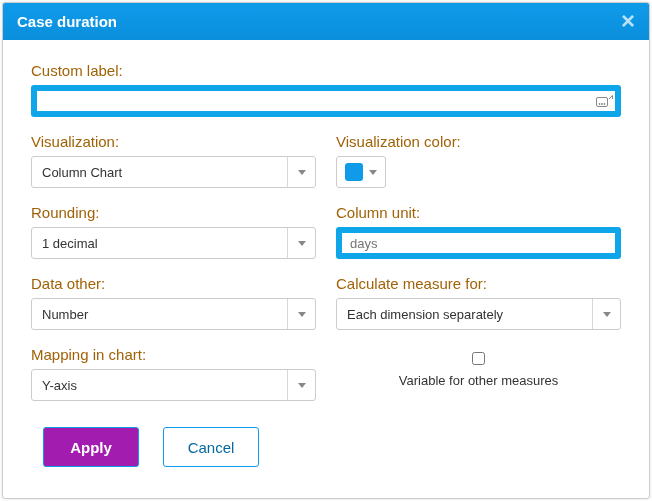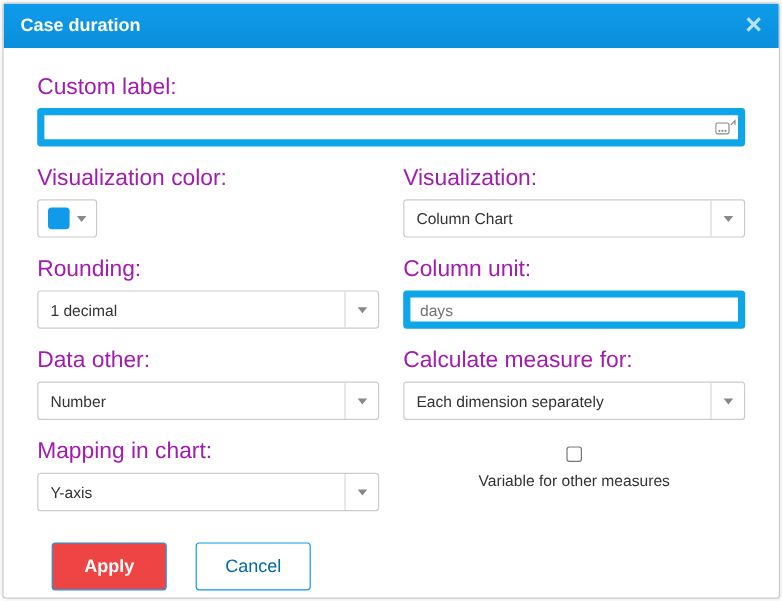--- a/index.html
+++ b/index.html
@@ -61,22 +61,22 @@
     margin-right: -10px;
   }
   .col {
     width: 50%;
     padding: 0 10px;
     margin-bottom: 16px;
   }
   .label {
     display: block;
     margin-bottom: 6px;
-    color: #a21caf;
-    font-size: 19px;
+    color: #a16207;
+    font-size: 15px;
   }
   .text-input {
     width: 100%;
     height: 32px;
     border: 6px solid #0ea5e9;
     border-radius: 3px;
     padding: 0 8px;
     font-size: 13px;
     color: #737373;
   }
@@ -158,21 +158,21 @@
     height: 40px;
     border-radius: 3px;
     font-size: 15px;
     font-family: inherit;
     cursor: pointer;
     display: inline-flex;
     align-items: center;
     justify-content: center;
   }
   .btn-primary {
-    background: #ef4444;
+    background: #a21caf;
     border: 1px solid #0f9bea;
     color: #fff;
     font-weight: bold;
   }
   .btn-secondary {
     background: #fff;
     border: 1px solid #0f9bea;
     color: #0369a1;
   }
 </style>
@@ -200,38 +200,38 @@
             <circle cx="8.5" cy="10" r="0.9" fill="#888"></circle>
             <path d="M13 5 L16.5 1.5 L16.5 5" stroke="#888" stroke-width="1" fill="none"></path>
           </svg>
         </span>
       </div>
     </div>
 
     <div class="grid">
 
       <div class="col">
+        <label class="label">Visualization:</label>
+        <div class="combo">
+          <span class="combo-value">Column Chart</span>
+          <span class="combo-trigger">
+              <span class="caret-down"></span>
+            </span>
+        </div>
+      </div>
+
+      <div class="col">
         <label class="label">Visualization color:</label>
         <div class="color-picker">
           <span class="color-swatch" style="background:#0f9bea"></span>
           <span class="caret-down"></span>
         </div>
       </div>
 
       <div class="col">
-        <label class="label">Visualization:</label>
-        <div class="combo">
-          <span class="combo-value">Column Chart</span>
-          <span class="combo-trigger">
-              <span class="caret-down"></span>
-            </span>
-        </div>
-      </div>
-
-      <div class="col">
         <label class="label">Rounding:</label>
         <div class="combo">
           <span class="combo-value">1 decimal</span>
           <span class="combo-trigger">
               <span class="caret-down"></span>
             </span>
         </div>
       </div>
 
       <div class="col">

